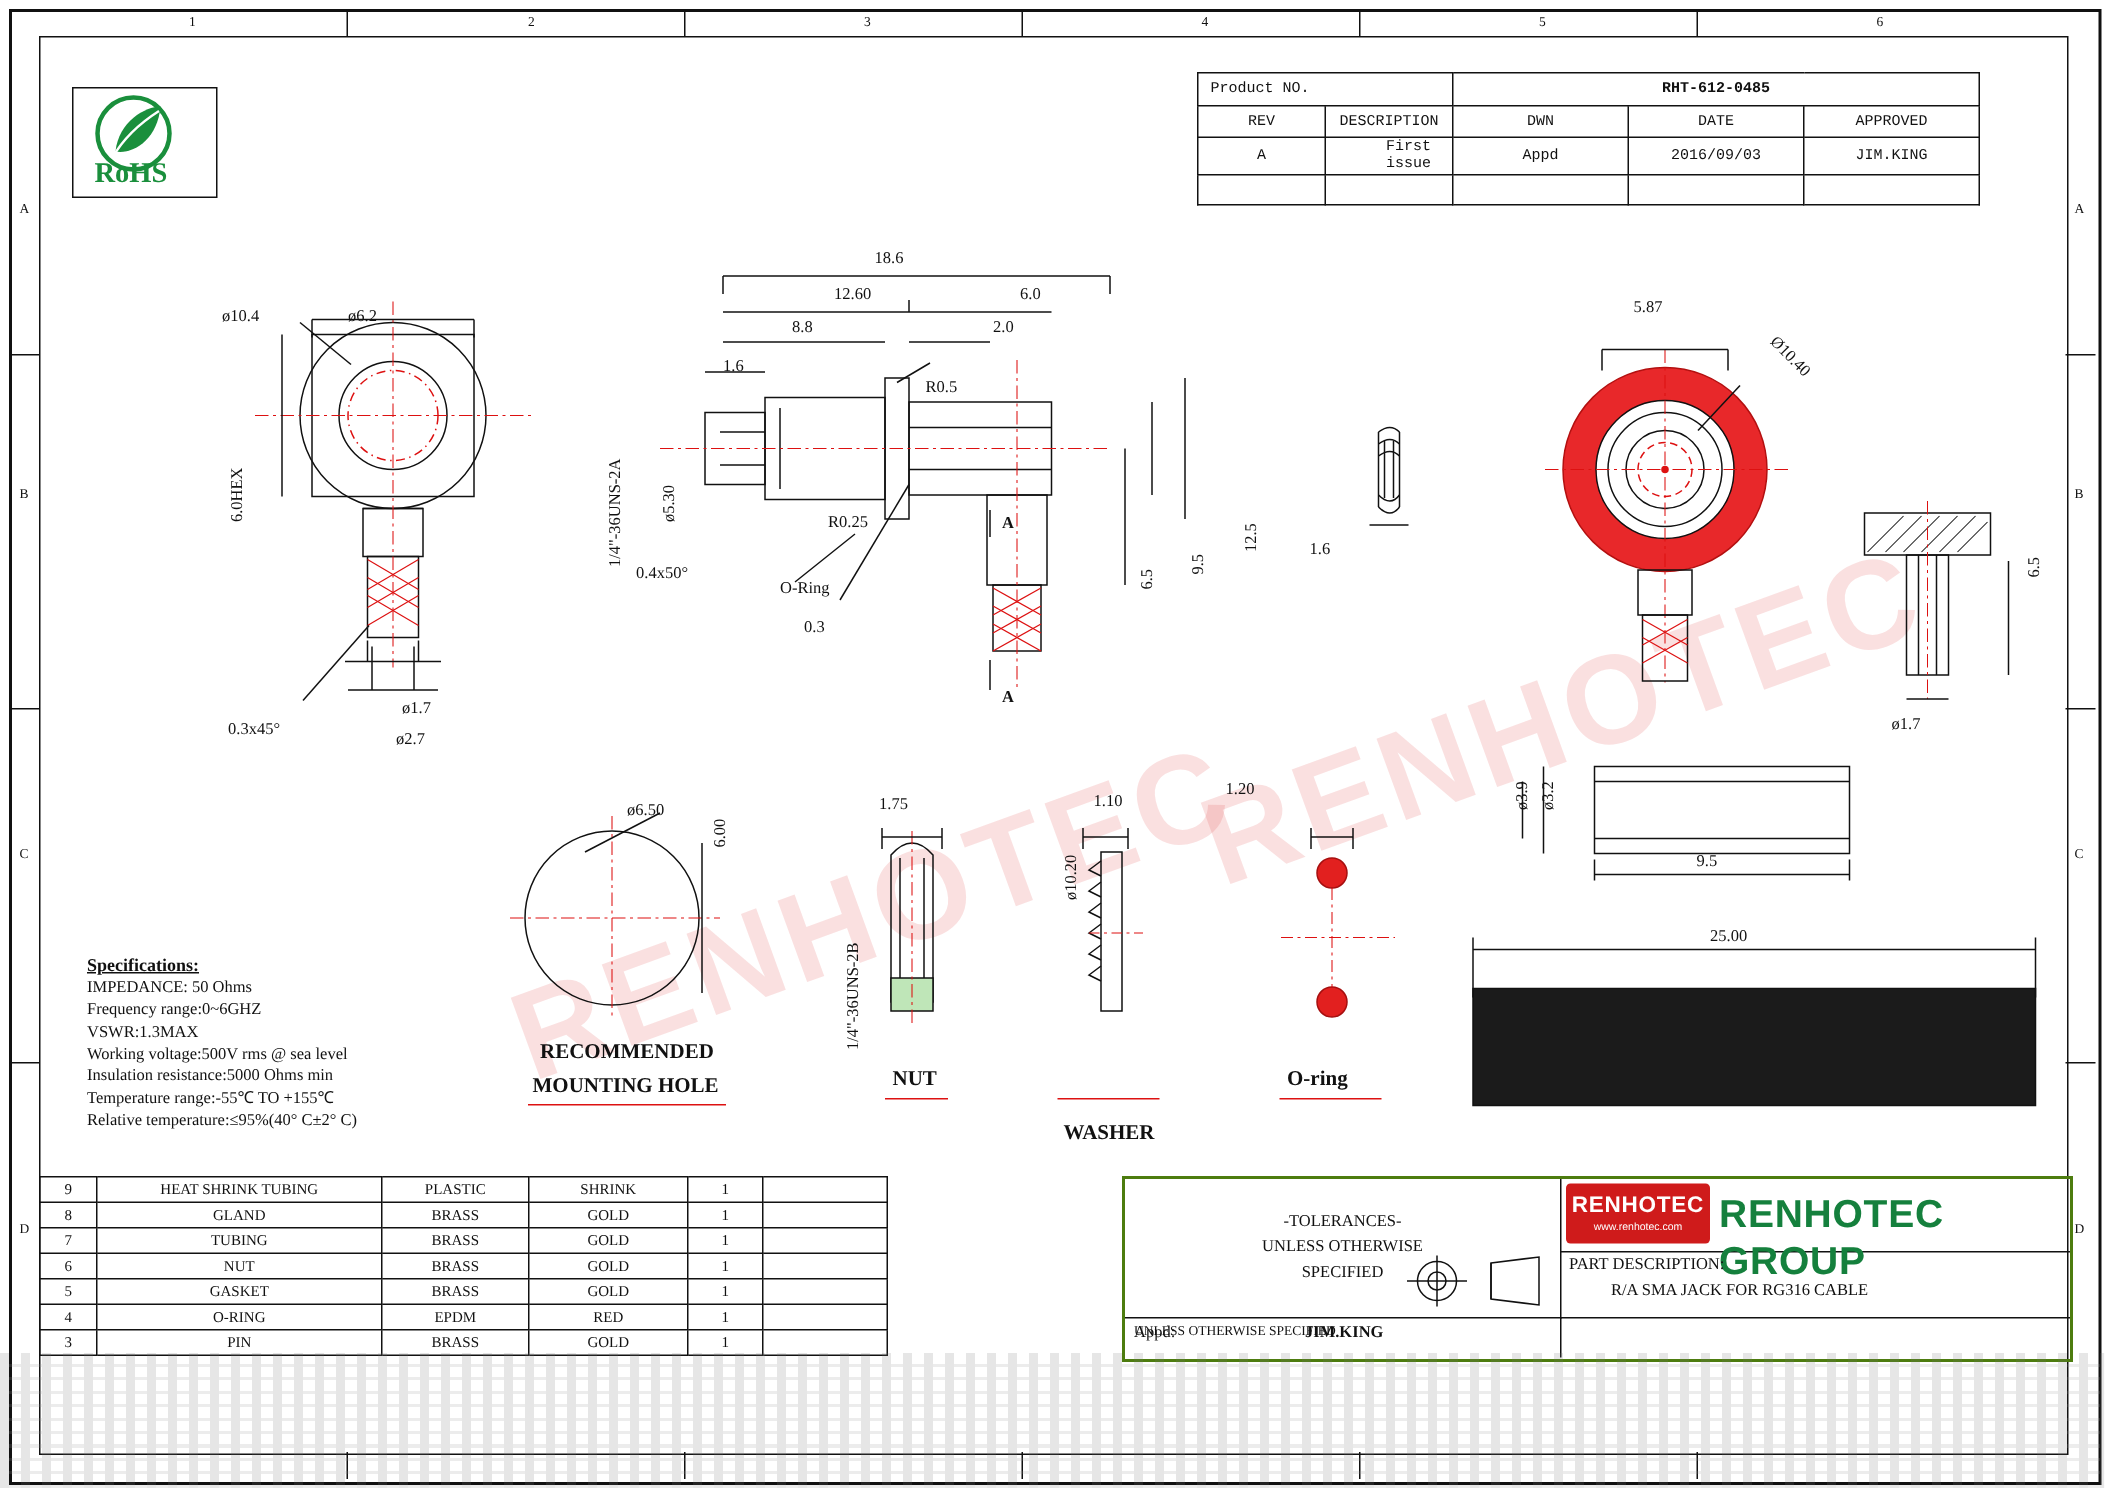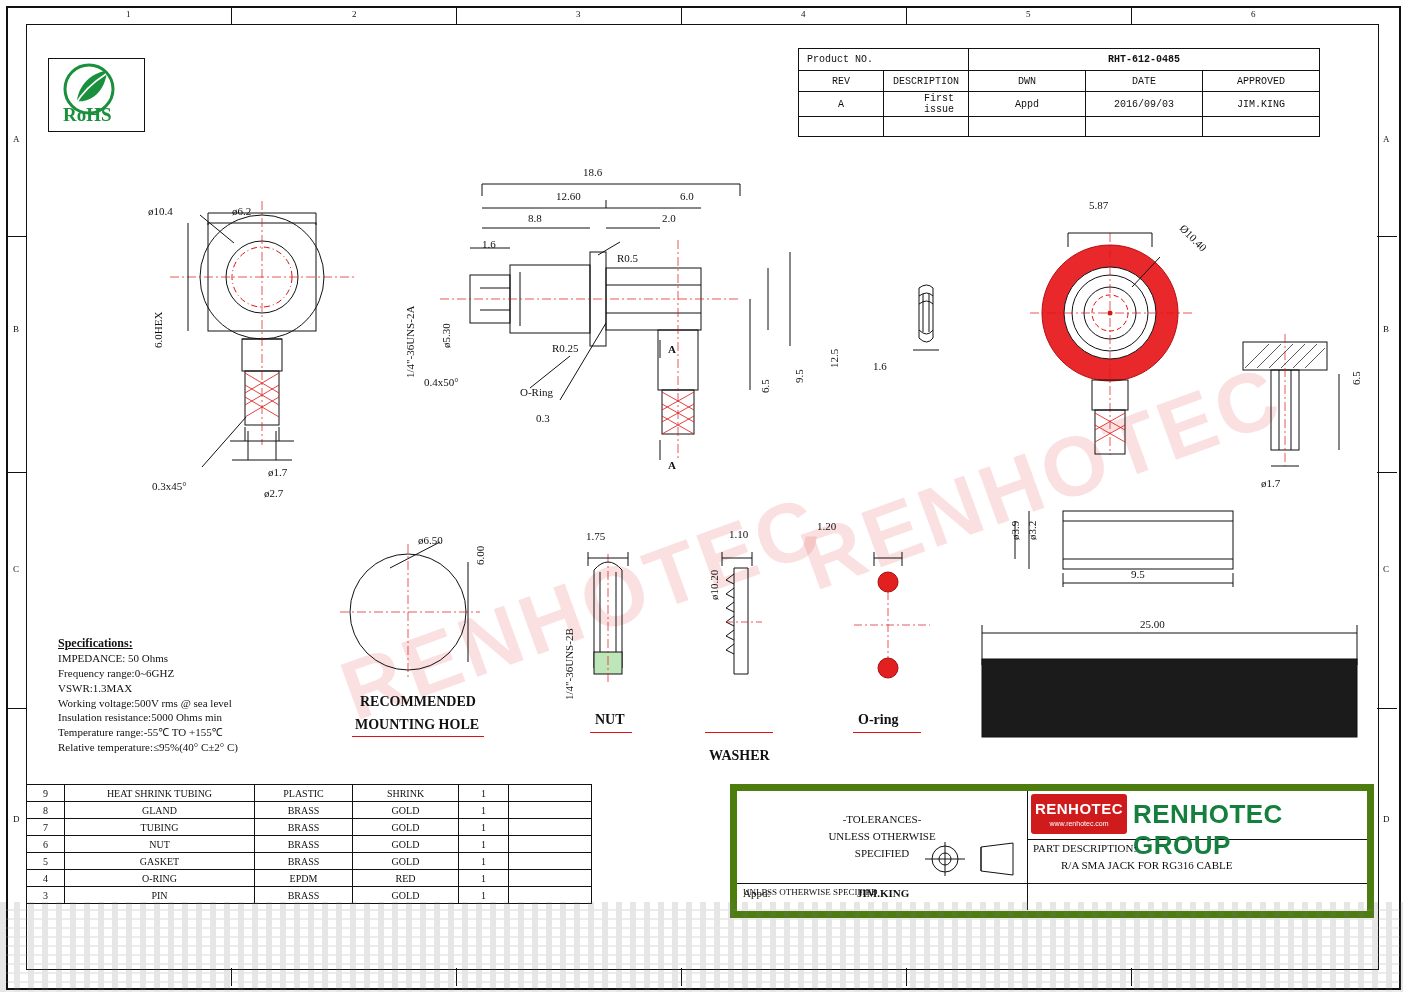--- a/index.html
+++ b/index.html
@@ -440,21 +440,21 @@
           <td class="cell">PIN</td>
           <td class="cell">BRASS</td>
           <td class="cell">GOLD</td>
           <td class="cell">1</td>
           <td class="cell"></td>
         </tr>
       </tbody>
     </table>
   </div>
 
-  <div class="abs" style="left:730px;top:784px;width:630px;height:120px;border:7px solid #4d7c0f;">
+  <div class="abs" style="left:748px;top:784px;width:630px;height:120px;border:2px solid #4d7c0f;">
 
     <div class="abs" style="left:0;top:0;width:290px;height:92px;border-right:1px solid #111;border-bottom:1px solid #111;text-align:center;">
       <div class="txt" style="margin-top:22px;">-TOLERANCES-</div>
       <div class="txt" style="margin-top:5px;">UNLESS OTHERWISE</div>
       <div class="txt" style="margin-top:5px;">SPECIFIED</div>
     </div>
     <div class="abs" style="left:0;top:92px;width:290px;height:27px;border-right:1px solid #111;">
       <div class="txt xs" style="padding:4px 0 0 6px;">UNLESS OTHERWISE SPECIFIED</div>
     </div>
 

